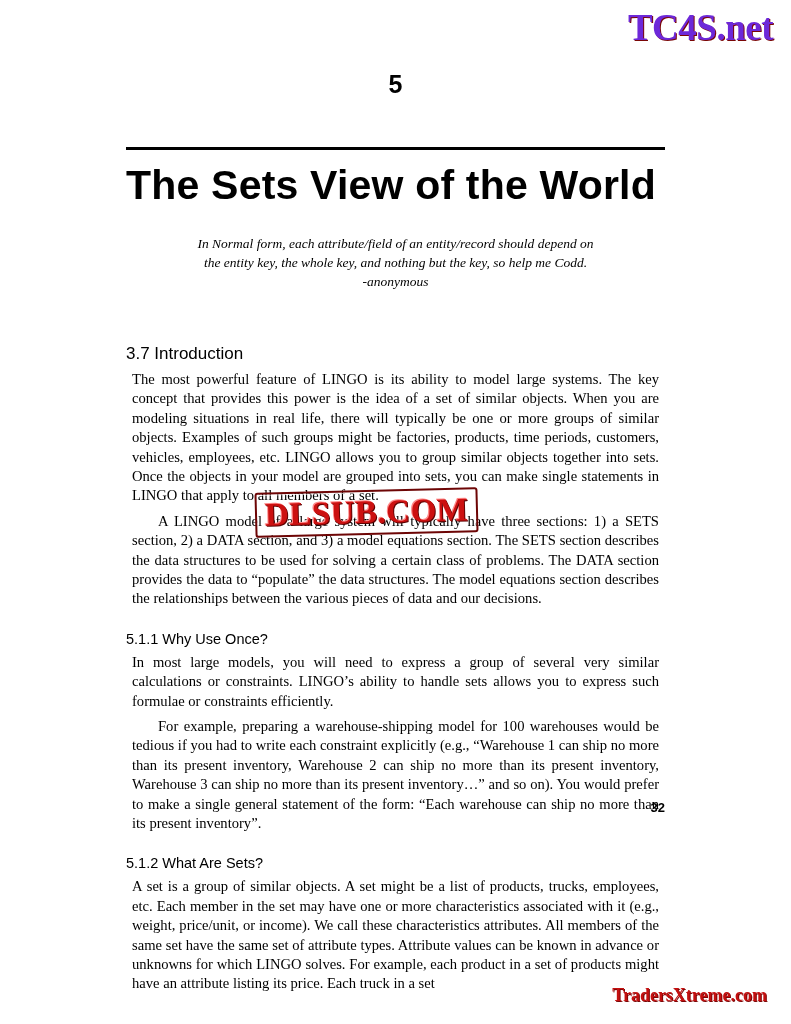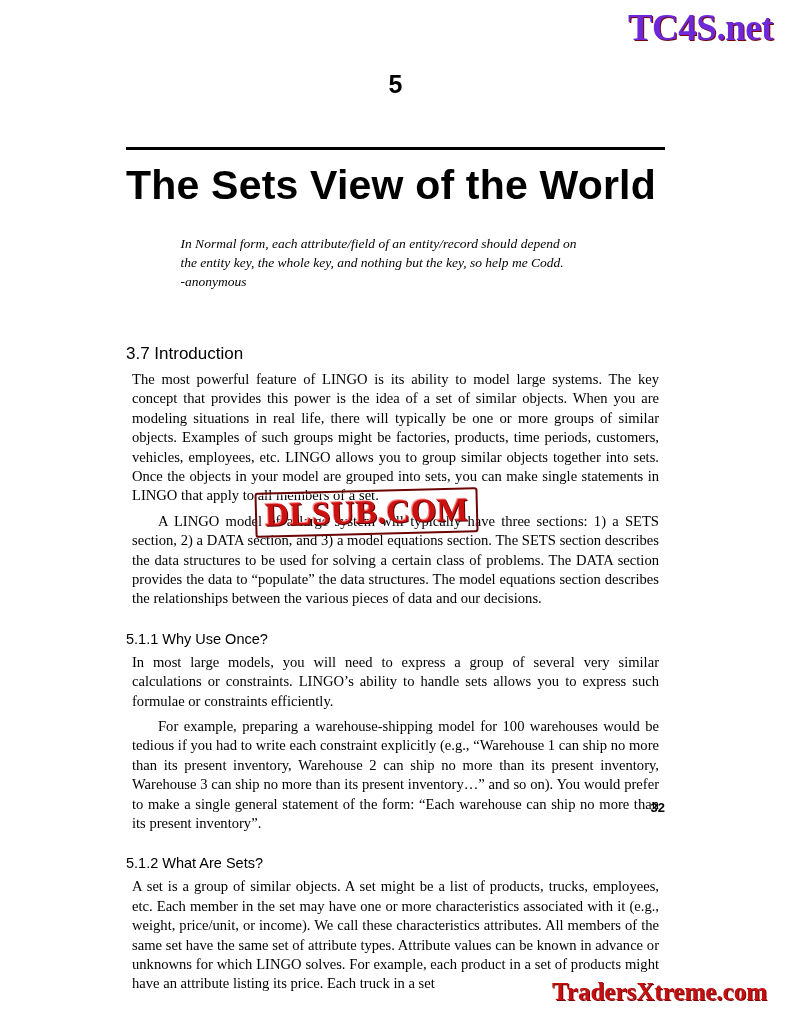--- a/index.html
+++ b/index.html
@@ -28,21 +28,21 @@
     letter-spacing: -0.5px;
     text-shadow: 1px 1px 0 #7a0606;
     z-index: 5;
   }
   .wm-bottom-right {
     position: absolute;
     bottom: 18px;
     right: 24px;
     font-family: "Liberation Serif", serif;
     font-weight: bold;
-    font-size: 25px;
+    font-size: 18px;
     color: #c41010;
     text-shadow: 1px 1px 0 #7a0606;
     z-index: 5;
   }
   .wm-center {
     position: absolute;
     left: 255px;
     top: 490px;
     z-index: 5;
     transform: rotate(-1.5deg);
@@ -94,20 +94,21 @@
   .chapter-title {
     text-align: left;
     font-family: "Liberation Sans", sans-serif;
     font-weight: bold;
     font-size: 41px;
     margin: 12px 0 0 0;
     letter-spacing: 0.2px;
   }
 
   .epigraph {
+    text-align: center;
     font-style: italic;
     font-size: 13.5px;
     line-height: 1.38;
     margin: 26px auto 0 auto;
     width: 430px;
   }
   .epigraph .attrib {
     display: block;
     margin-top: 1px;
   }

